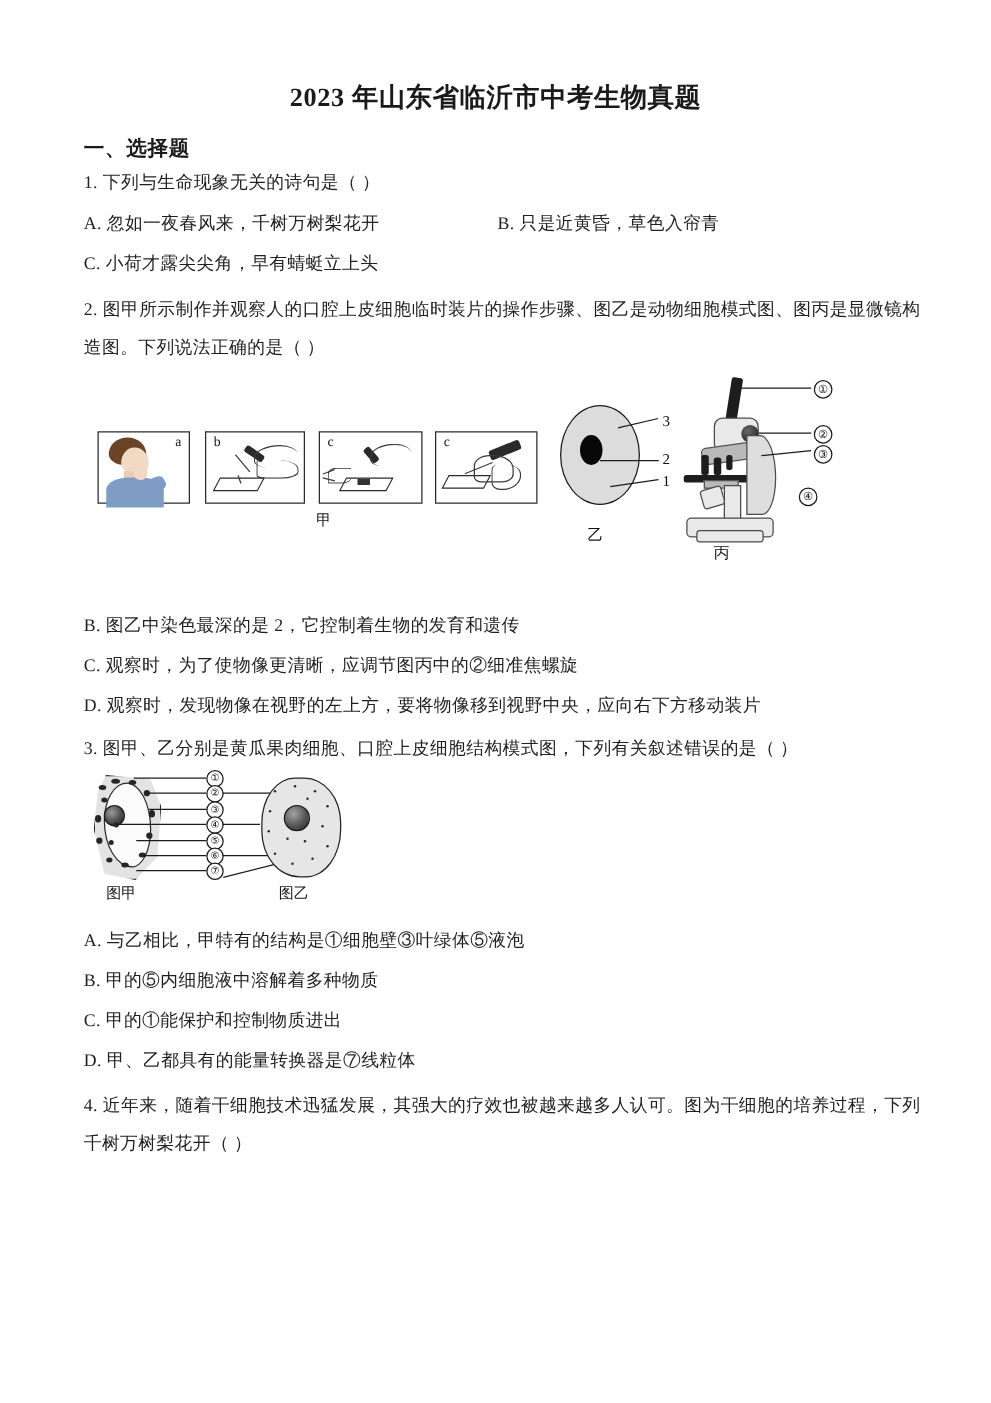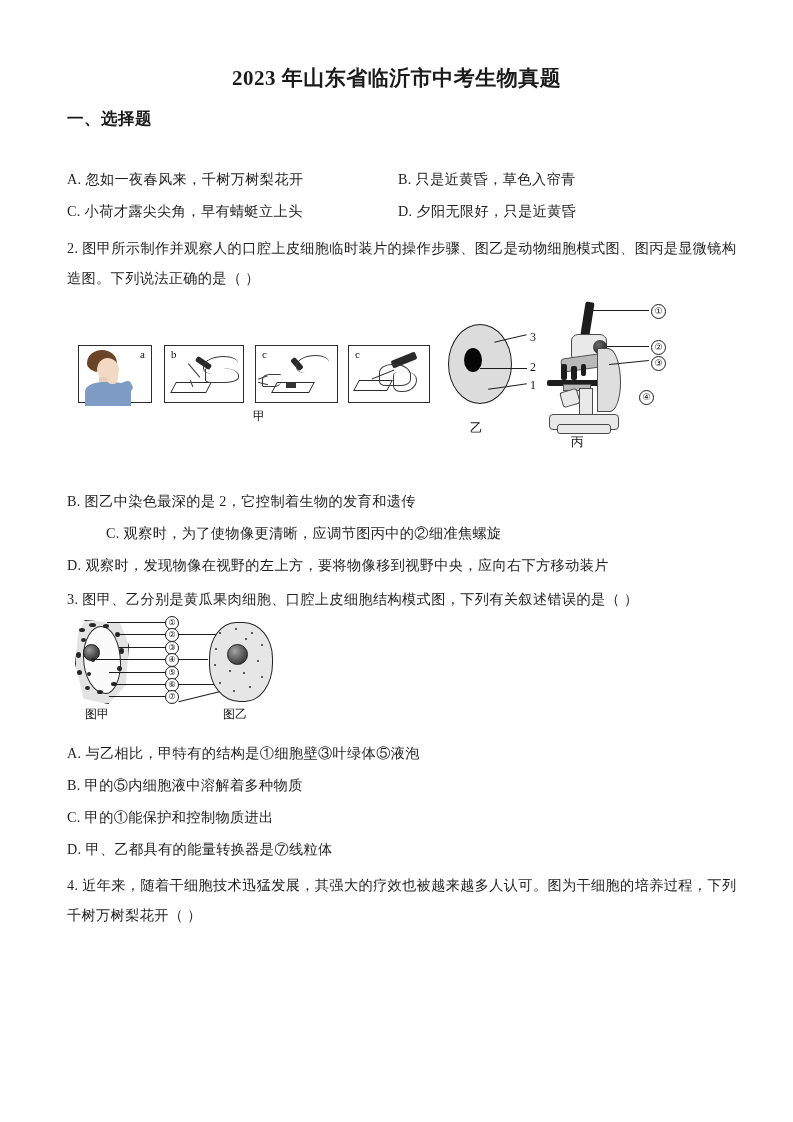--- a/index.html
+++ b/index.html
@@ -166,24 +166,24 @@
 </style>
 </head>
 <body>
 
 <div class="page">
 
   <div class="doc-title">2023 年山东省临沂市中考生物真题</div>
 
   <div class="section-head">一、选择题</div>
 
+  <div class="qline" style="top:136px;">1. 下列与生命现象无关的诗句是（      ）</div>
   <div class="qline" style="top:169px;">A. 忽如一夜春风来，千树万树梨花开</div>
   <div class="qline opt-col-b" style="top:169px;">B. 只是近黄昏，草色入帘青</div>
   <div class="qline" style="top:201px;">C. 小荷才露尖尖角，早有蜻蜓立上头</div>
-  <div class="qline opt-col-b" style="top:201px;">D. 夕阳无限好，只是近黄昏</div>
 
   <div class="qline" style="top:238px;">2. 图甲所示制作并观察人的口腔上皮细胞临时装片的操作步骤、图乙是动物细胞模式图、图丙是显微镜构</div>
   <div class="qline" style="top:268px;">造图。下列说法正确的是（      ）</div>
 
   <div id="fig-q2">
 
     <div class="panel" style="left:11px; top:55px; width:74px; height:58px;">
       <div class="boy-hair" style="left:8px; top:4px; width:30px; height:22px;"></div>
       <div class="boy-face" style="left:18px; top:12px; width:22px; height:22px;"></div>
       <div class="boy-neck" style="left:20px; top:31px; width:9px; height:6px;"></div>
@@ -271,21 +271,21 @@
       <div class="circ-num" style="left:124px; top:44px;">②</div>
       <div class="lead" style="left:82px; top:66px; width:40px; transform:rotate(-6deg);"></div>
       <div class="circ-num" style="left:124px; top:60px;">③</div>
       <div class="circ-num" style="left:112px; top:94px;">④</div>
 
       <div class="fig-cap" style="left:44px; top:138px;">丙</div>
     </div>
   </div>
 
   <div class="qline" style="top:491px;">B. 图乙中染色最深的是 2，它控制着生物的发育和遗传</div>
-  <div class="qline" style="top:523px;margin-left:39px;">C. 观察时，为了使物像更清晰，应调节图丙中的②细准焦螺旋</div>
+  <div class="qline" style="top:523px;">C. 观察时，为了使物像更清晰，应调节图丙中的②细准焦螺旋</div>
   <div class="qline" style="top:555px;">D. 观察时，发现物像在视野的左上方，要将物像移到视野中央，应向右下方移动装片</div>
 
   <div class="qline" style="top:589px;">3. 图甲、乙分别是黄瓜果肉细胞、口腔上皮细胞结构模式图，下列有关叙述错误的是（      ）</div>
 
   <div id="fig-q3">
 
     <div style="position:absolute; left:4px; top:0px; width:72px; height:86px;">
       <div class="pcell-outer" style="left:4px; top:2px; width:52px; height:82px;
            clip-path: polygon(18% 0%, 84% 4%, 100% 30%, 94% 78%, 62% 100%, 16% 94%, 0% 52%, 6% 16%);"></div>
       <div class="pcell-vac" style="left:12px; top:8px; width:36px; height:66px;"></div>

